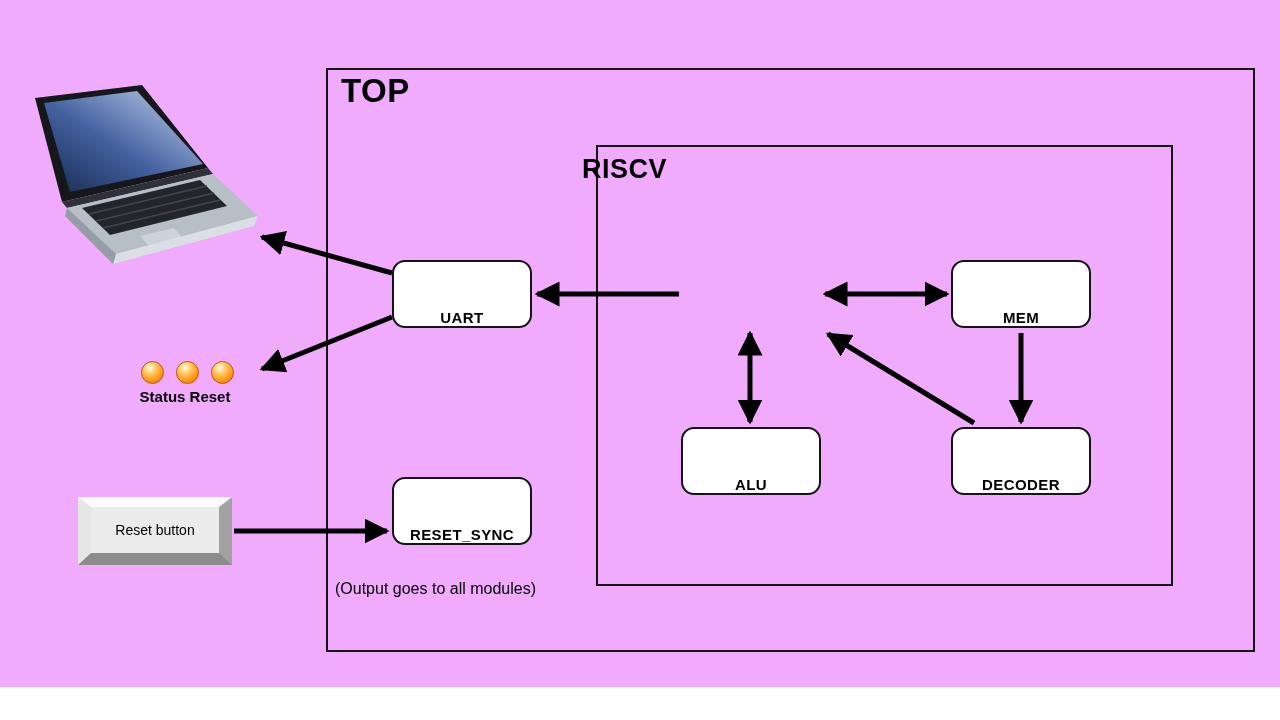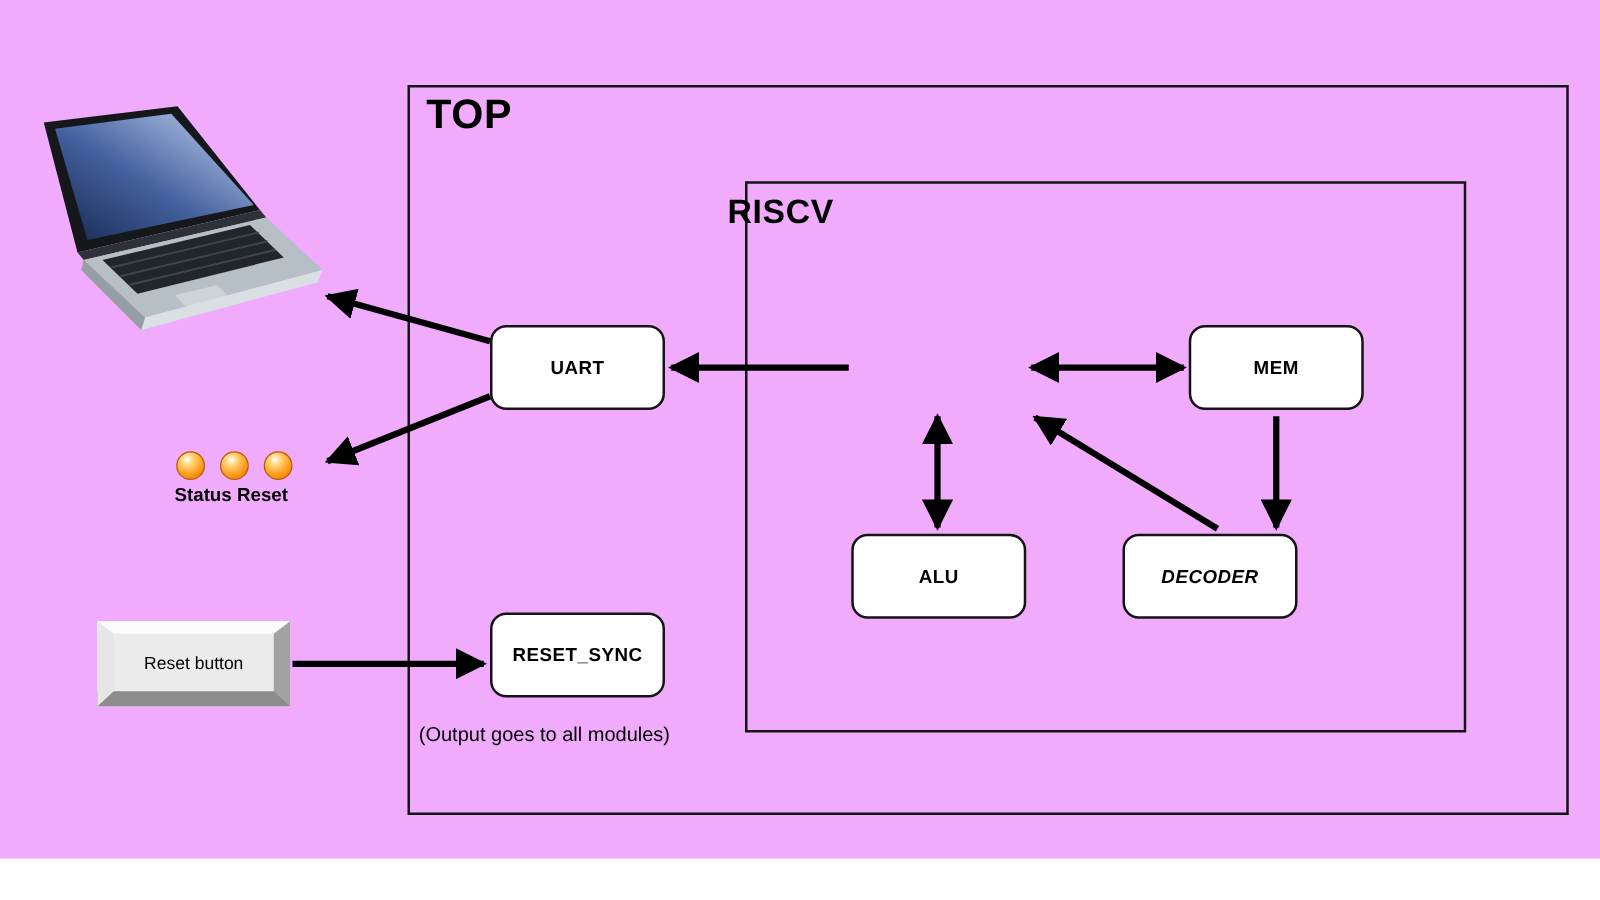--- a/index.html
+++ b/index.html
@@ -15,29 +15,29 @@
   .frame-riscv  { left:596px; top:145px; width:577px; height:441px; }
   .frame-label  { position:absolute; font-weight:bold; z-index:1; letter-spacing:0.5px; }
   .label-top    { left:341px; top:72px;  font-size:33px; }
   .label-riscv  { left:582px; top:154px; font-size:27px; }
 
   .arrow-layer { position:absolute; left:0; top:0; z-index:2; }
 
   .block {
     position:absolute; width:140px; height:68px; box-sizing:border-box;
     border:2px solid #141414; border-radius:13px; background:#ffffff;
-    display:flex; align-items:center; justify-content:center;
+    display:flex; align-items:flex-end; justify-content:center;
     font-weight:bold; font-size:15px; letter-spacing:0.4px; z-index:3;
   }
   .block-uart       { left:392px; top:260px; }
   .block-control    { left:681px; top:260px; }
   .block-mem        { left:951px; top:260px; }
   .block-alu        { left:681px; top:427px; }
-  .block-decoder    { left:898px; top:427px;font-style:italic; }
-  .block-reset-sync { left:392px; top:490px; }
+  .block-decoder    { left:951px; top:427px; }
+  .block-reset-sync { left:392px; top:477px; }
 
   .reset-note {
     position:absolute; left:335px; top:580px; width:250px; text-align:left;
     font-size:16px; z-index:3;
   }
 
   .laptop-wrap { position:absolute; left:20px; top:80px; z-index:2; }
 
   .led {
     position:absolute; width:23px; height:23px; border-radius:50%;

